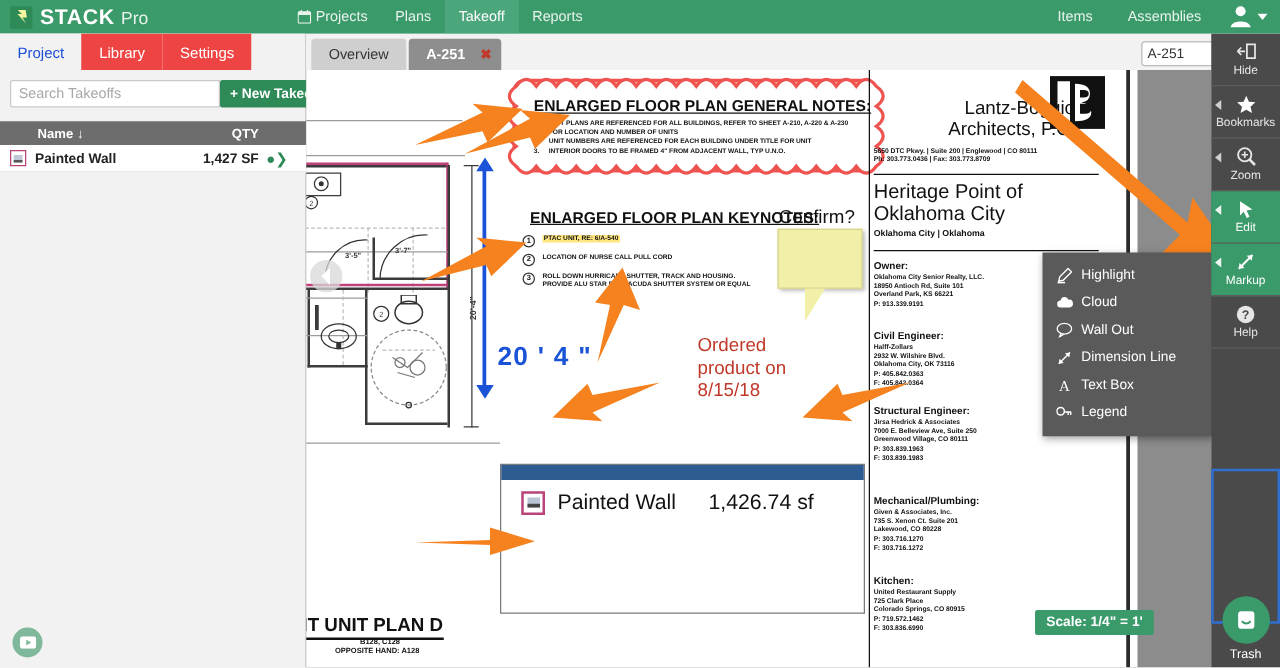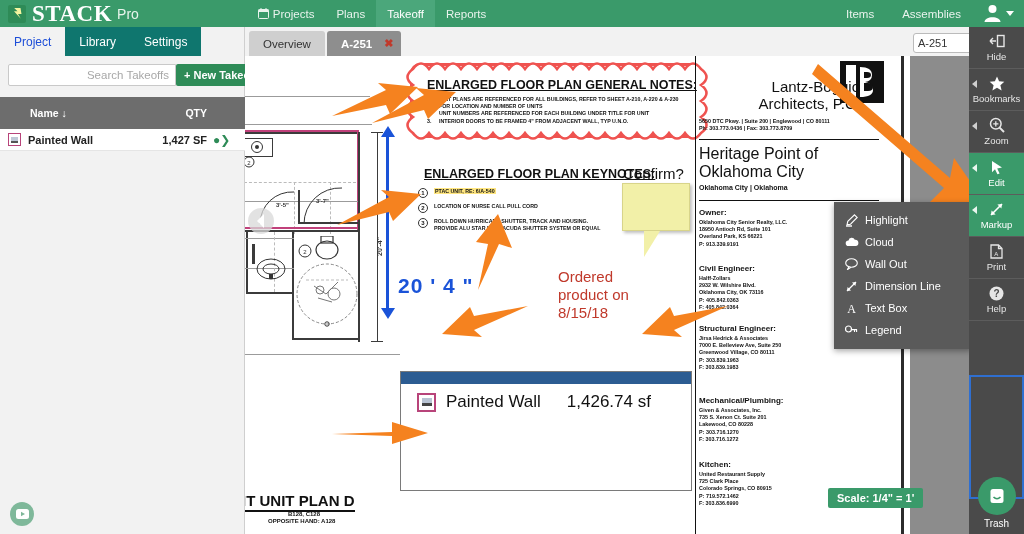--- a/index.html
+++ b/index.html
@@ -18,22 +18,22 @@
     display: flex; align-items: center;
   }
   .logo-wrap { display: flex; align-items: center; padding-left: 8px; }
   .logo-mark {
     width: 18px; height: 18px; background: #2e8b57;
     border-radius: 2px; display: flex; align-items: center; justify-content: center;
     margin-right: 6px;
   }
   .logo-mark svg { display: block; }
   .logo-text {
-    color: #fff; font-weight: bold; font-size: 23px; letter-spacing: .5px;
-    font-family: Liberation Serif, serif;
+    color: #fff; font-weight: bold; font-size: 17px; letter-spacing: .5px;
+    font-family: Liberation Sans, sans-serif;
   }
   .logo-pro { color: #e8f4ec; font-size: 14px; margin-left: 5px; font-weight: normal; }
   .nav-items { display: flex; align-items: center; margin-left: 108px; height: 44px; }
   .nav-item {
     color: #e9f3ed; font-size: 11.5px; padding: 0 11px; height: 27px;
     display: flex; align-items: center; cursor: pointer; white-space: nowrap;
   }
   .nav-item.active { background: #4ba77b; color: #fff; }
   .nav-item .cal-ico { margin-right: 4px; display: inline-flex; }
   .nav-right { margin-left: auto; display: flex; align-items: center; padding-right: 10px; }
@@ -45,37 +45,37 @@
   
   #leftpanel {
     position: absolute; left: 0; top: 27px; width: 245px; height: 507px;
     background: #f2f2f2; border-right: 1px solid #cfcfcf;
   }
   .lp-tabs { display: flex; height: 29px; background: #f2f2f2; }
   .lp-tab {
     flex: 0 0 auto; padding: 0 14px; height: 29px; display: flex; align-items: center;
     font-size: 12px; color: #3b3b3b; cursor: pointer; background: #f2f2f2;
   }
-  .lp-tab.active { background: #0f766e; color: #fff; }
+  .lp-tab.active { background: #ef4444; color: #fff; }
   #lp-tab-project { color: #1d4ed8; background: #f2f2f2; }
   .lp-search-row { display: flex; padding: 8px 8px 6px 8px; align-items: center; }
   .search-input {
     flex: 1; height: 22px; border: 1px solid #c9c9c9; background: #fff;
     font-size: 11.5px; color: #333; padding: 0 6px; outline: none;
-    font-family: "Liberation Sans", sans-serif; border-radius: 2px 0 0 2px; text-align: right;
+    font-family: "Liberation Sans", sans-serif; border-radius: 2px 0 0 2px;
   }
   .search-input::placeholder { color: #a8a8a8; }
   .new-takeoff-btn {
     height: 22px; background: #2e8b57; color: #fff; border: none; font-size: 11px;
     padding: 0 8px; cursor: pointer; font-weight: bold; white-space: nowrap;
     font-family: "Liberation Sans", sans-serif; border-radius: 2px;
   }
   .takeoff-table { margin-top: 5px; width: 245px; }
   .tt-head {
-    display: flex; background: #6d6d6d; color: #fff; height: 32px; align-items: center;
+    display: flex; background: #6d6d6d; color: #fff; height: 19px; align-items: center;
     font-size: 10.5px; font-weight: bold;
   }
   .tt-head .c-name { flex: 1; padding-left: 30px; }
   .tt-head .c-qty { width: 78px; text-align: right; padding-right: 6px; }
   .tt-head .c-act { width: 32px; }
   .tt-row {
     display: flex; align-items: center; height: 22px; background: #fff;
     font-size: 11px; color: #222; border-bottom: 1px solid #e5e5e5; cursor: pointer;
   }
   .tt-row .c-swatch { width: 28px; display: flex; justify-content: center; }
@@ -750,30 +750,20 @@
     <span class="rt-ico">
       <svg width="15" height="15" viewBox="0 0 15 15">
           <path d="M2 13 L13 2" stroke="#fff" stroke-width="1.6"></path>
           <path d="M13 2 L8.4 2.6 L12.4 6.6 Z" fill="#fff"></path>
           <path d="M2 13 L6.6 12.4 L2.6 8.4 Z" fill="#fff"></path>
         </svg>
     </span>
     <span>Markup</span>
   </div>
 
-  <div class="rt-item">
-    <span class="rt-ico">
-      <svg width="13" height="15" viewBox="0 0 13 15">
-          <path d="M1 1 L8.5 1 L12 4.5 L12 14 L1 14 Z" fill="none" stroke="#e6e6e6" stroke-width="1.3"></path>
-          <path d="M8.5 1 L8.5 4.5 L12 4.5" fill="none" stroke="#e6e6e6" stroke-width="1.3"></path>
-          <text x="6.2" y="12" font-size="6" text-anchor="middle" fill="#e6e6e6" font-family="Liberation Sans">A</text>
-        </svg>
-    </span>
-    <span>Print</span>
-  </div>
 
   <div class="rt-item">
     <span class="rt-ico">
       <svg width="15" height="15" viewBox="0 0 15 15">
           <circle cx="7.5" cy="7.5" r="7" fill="#e6e6e6"></circle>
           <text x="7.5" y="11" font-size="10" font-weight="bold" text-anchor="middle" fill="#4a4a4a" font-family="Liberation Sans">?</text>
         </svg>
     </span>
     <span>Help</span>
   </div>

